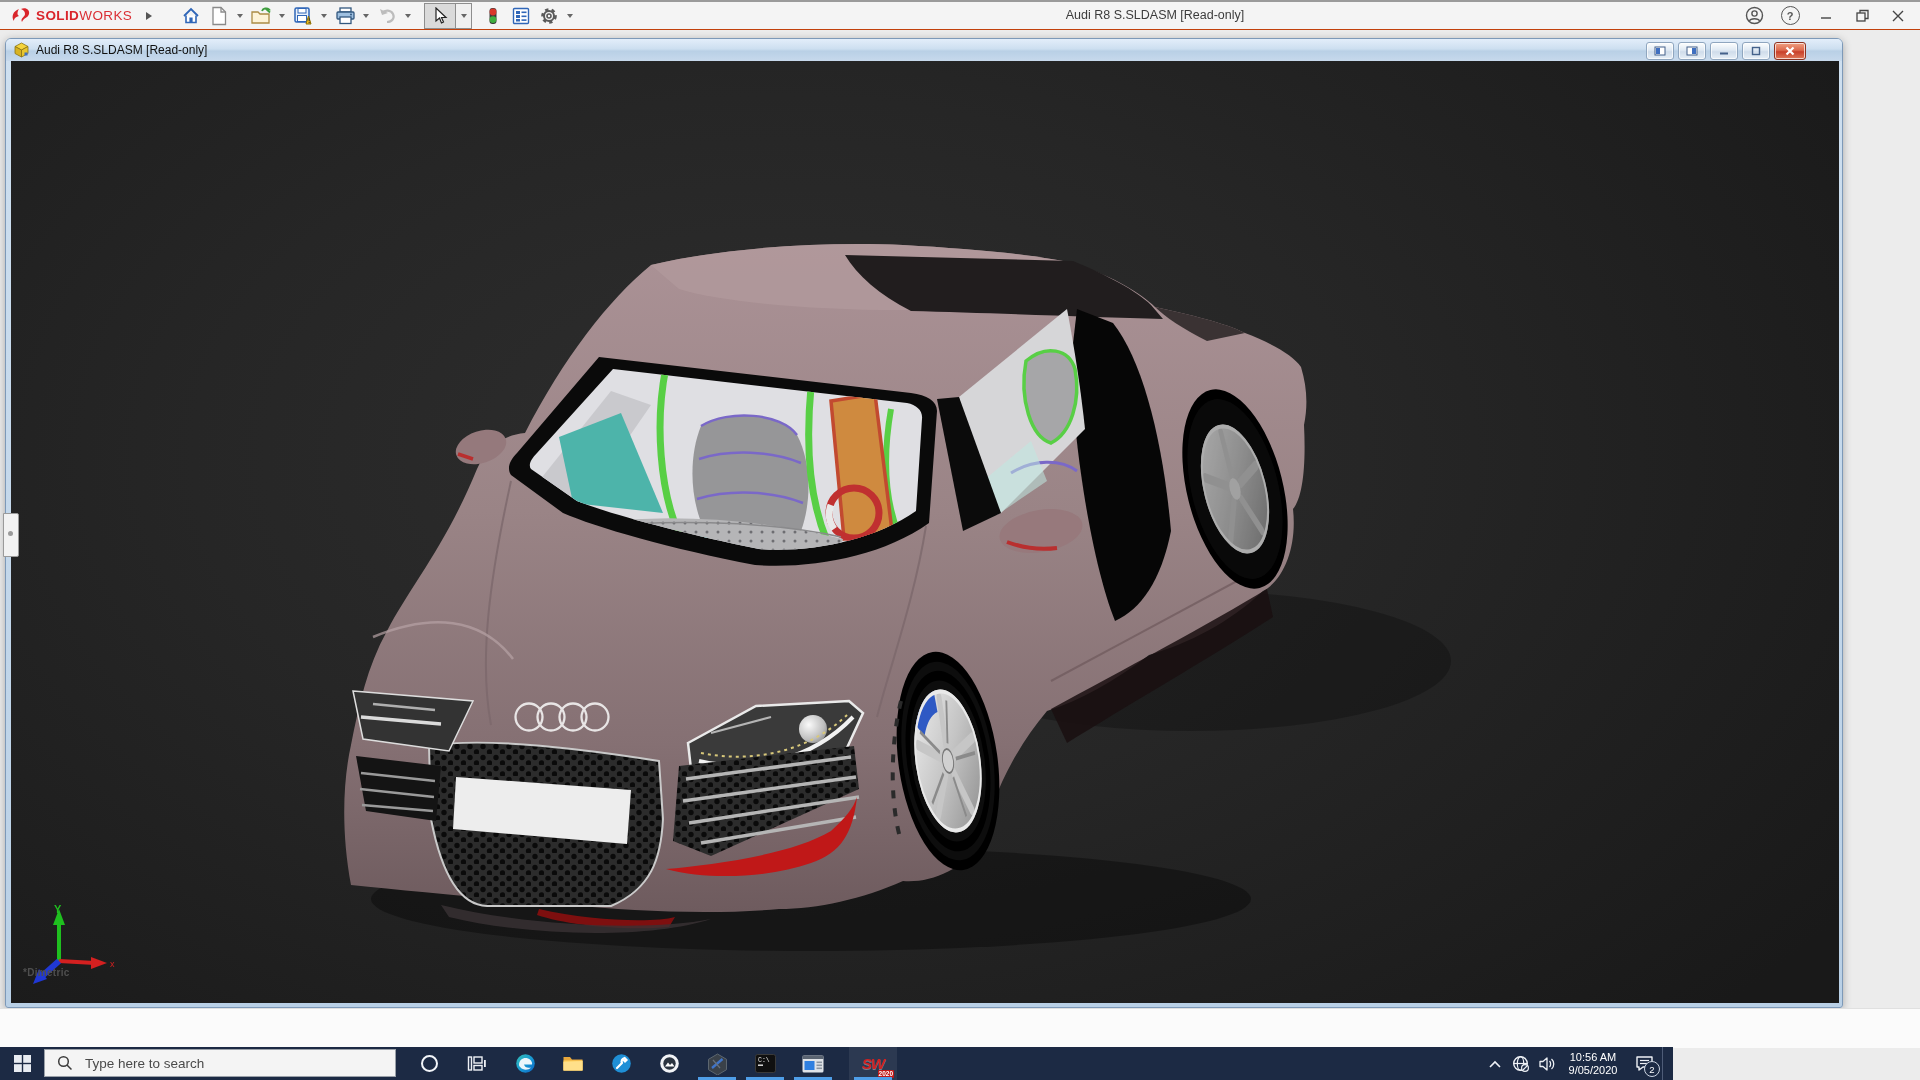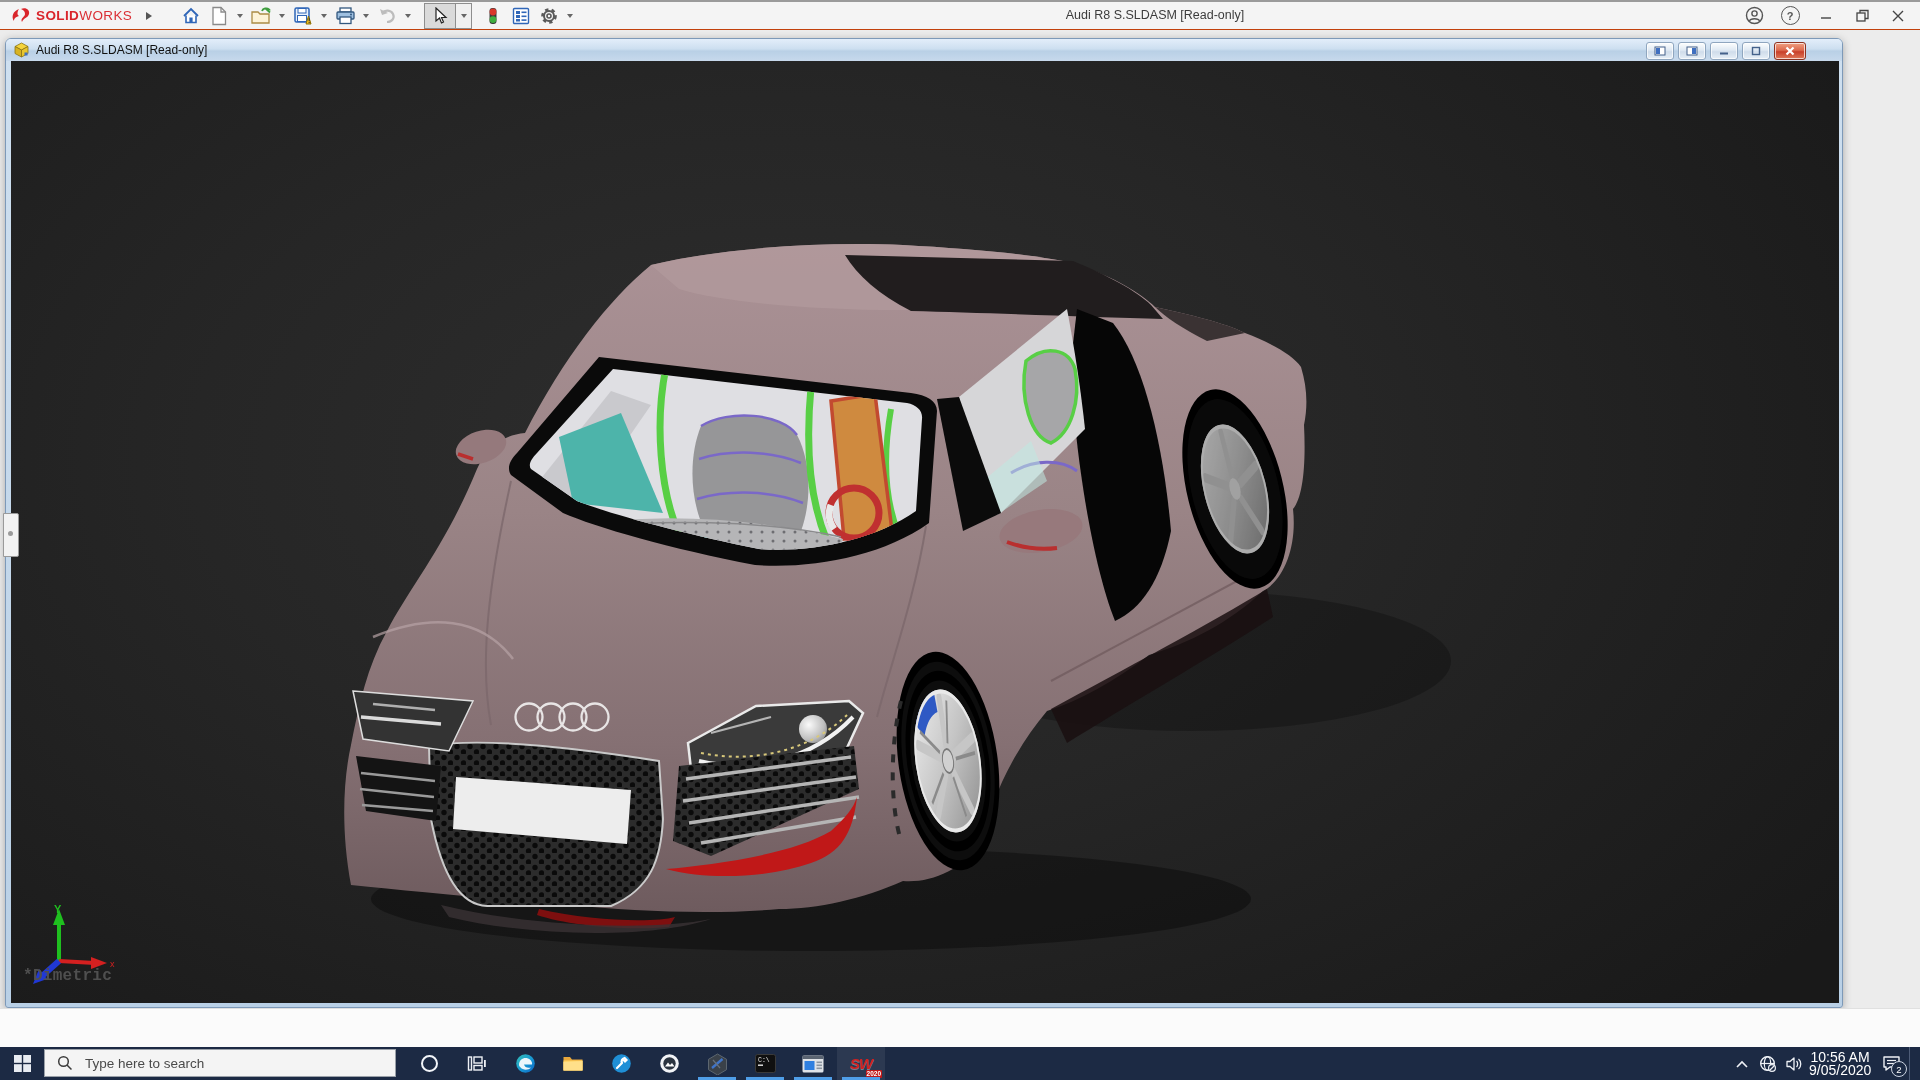--- a/index.html
+++ b/index.html
@@ -41,43 +41,43 @@
     display:flex;align-items:center;}
   #child-title-text{font-size:12px;color:#10100f;margin-left:6px;white-space:nowrap;}
   #child-buttons{position:absolute;right:36px;top:3px;display:flex;gap:4px;}
   .cwin-btn{width:26px;height:16px;border:1px solid #8fa6bf;border-radius:3px;
     background:linear-gradient(180deg,#fdfefe,#dfe9f3 45%,#cfdcEA 55%,#e7eff7);
     display:flex;align-items:center;justify-content:center;box-shadow:inset 0 0 0 1px rgba(255,255,255,.7);}
   .cwin-btn.close{background:linear-gradient(180deg,#f0a183,#dd6a4e 45%,#c8402a 55%,#e07a5a);
     border-color:#8d3322;width:30px;}
   #viewport{position:absolute;left:5px;top:22px;width:1828px;height:942px;overflow:hidden;
     background:radial-gradient(ellipse 1300px 800px at 42% 42%, #2e2e2e 0%, #262626 45%, #191919 100%);}
-  #view-label{position:absolute;left:12px;top:906px;font-size:16px;font-weight:700;color:#4f4f4f;letter-spacing:.3px;font-family:Liberation Mono, monospace;}
+  #view-label{position:absolute;left:12px;top:906px;font-size:10px;font-weight:700;color:#4f4f4f;letter-spacing:.3px;}
   #pane-tab{position:absolute;left:-3px;top:474px;width:14px;height:42px;background:#f2f2f2;
     border:1px solid #9a9a9a;border-radius:0 2px 2px 0;}
   #pane-tab .dot{position:absolute;left:4px;top:17px;width:5px;height:5px;border-radius:50%;background:#9a9a9a;}
 
   
   #status-strip{position:absolute;left:0;top:1008px;width:1920px;height:39px;background:#fbfbfb;border-top:1px solid #e0e0e0;}
 
   
-  #taskbar{position:absolute;left:0;top:1047px;width:1920px;height:33px;background:#1c2a44;display:flex;align-items:center;}
+  #taskbar{position:absolute;left:0;top:1047px;width:1673px;height:33px;background:#1c2a44;display:flex;align-items:center;}
   #start-btn{width:44px;height:33px;display:flex;align-items:center;justify-content:center;}
   #search-box{position:absolute;left:44px;top:2px;width:352px;height:28px;background:#f4f4f4;
     border:1px solid #9aa0a8;display:flex;align-items:center;box-sizing:border-box;}
   #search-box input{border:none;background:transparent;outline:none;font-size:13.5px;color:#333;
     font-family:"Liberation Sans",sans-serif;width:280px;}
   #search-box input::placeholder{color:#4a4a4a;opacity:1;}
   #task-icons{position:absolute;left:405px;top:0;height:33px;display:flex;}
   .task-slot{width:48px;height:33px;display:flex;align-items:center;justify-content:center;position:relative;}
-  .task-slot.active{background:rgba(255,255,255,.07);}
+  .task-slot.active{background:rgba(255,255,255,.07);margin-left:12px;}
   .underline{position:absolute;left:5px;bottom:0;width:38px;height:3px;background:#4f9ee8;}
   #tray{position:absolute;right:0;top:0;height:33px;display:flex;align-items:center;}
   .tray-btn{width:26px;height:33px;display:flex;align-items:center;justify-content:center;}
-  #clock{width:62px;text-align:center;color:#fff;font-size:14px;line-height:12.5px;margin:4px 2px;}
+  #clock{width:62px;text-align:center;color:#fff;font-size:11px;line-height:12.5px;margin:4px 2px;}
   #action-center{position:relative;width:36px;height:33px;display:flex;align-items:center;justify-content:center;}
   #ac-badge{position:absolute;right:2px;bottom:3px;width:14px;height:14px;border-radius:50%;
     background:#1c2a44;border:1px solid #cdd5e2;color:#fff;font-size:9.5px;display:flex;
     align-items:center;justify-content:center;}
   #show-desktop{width:10px;height:33px;border-left:1px solid #4e5c77;}
 
   svg{display:block;}
   .sw-chip{position:absolute;right:3px;bottom:2px;background:#c01818;color:#fff;font-size:6.5px;
     font-weight:700;padding:0 1px;line-height:8px;border-radius:1px;}
   #sw-slot{position:relative;}

